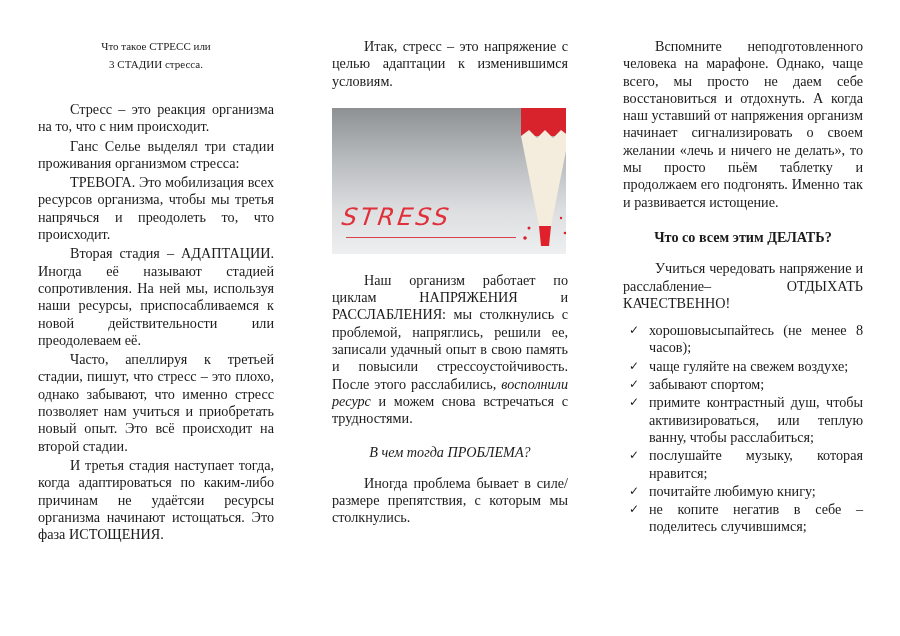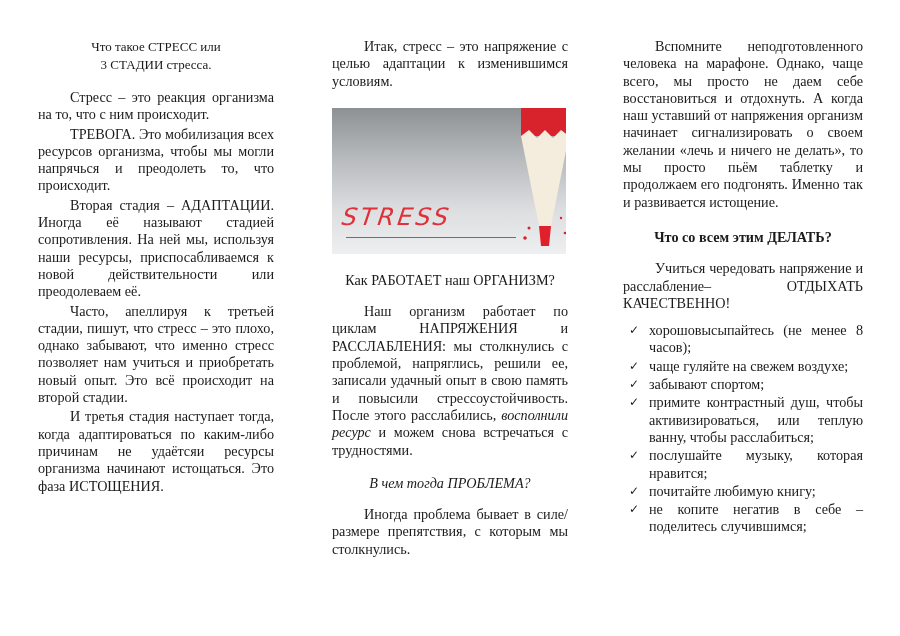--- a/index.html
+++ b/index.html
@@ -4,21 +4,21 @@
 <style>
   html, body { margin:0; padding:0; background:#ffffff; }
   body { width:900px; height:636px; position:relative; overflow:hidden;
     font-family:"Liberation Serif", "DejaVu Serif", serif; color:#1a1a1a; }
   .col { position:absolute; top:38px; font-size:14.2px; line-height:17.3px; }
   .col1 { left:38px; width:236px; }
   .col2 { left:332px; width:236px; }
   .col3 { left:623px; width:240px; }
   .p { text-align:justify; text-align-last:left; margin:0 0 2px 0; }
   .ind { text-indent:32px; }
-  .title { text-align:center; margin:0 0 16px 0; font-size:13px; line-height:17.5px; }
+  .title { text-align:center; margin:0 0 28px 0; font-size:11px; line-height:17.5px; }
   .heading { text-align:center; margin:16px 0 14px 0; }
   .gap { margin-bottom:16px; }
   .photo { width:234px; height:146px; margin:18px 0 18px 0; position:relative; overflow:hidden;
     background:linear-gradient(180deg,#8e9194 0%,#b8bbbe 35%,#dcdee0 70%,#eeeff0 100%); }
   .photo .word { position:absolute; left:10px; top:101px; font-family:"DejaVu Sans", sans-serif;
     font-size:24px; letter-spacing:3px; color:#e0303a; font-style:italic; transform:skewX(-8deg); }
   .photo .line { position:absolute; left:14px; top:129px; width:170px; height:1px; background:#d9424a; }
   .photo .pencil { position:absolute; left:189px; top:0; width:48px; height:146px; }
   .list { list-style:none; margin:10px 0 0 0; padding:0; }
   .list li { position:relative; padding-left:26px; text-align:justify; text-align-last:left; margin-bottom:1px; }
@@ -27,42 +27,42 @@
 </style>
 </head>
 <body>
 
 <div class="col col1">
   <div class="title">
     <div>Что такое СТРЕСС или</div>
     <div>3 СТАДИИ стресса.</div>
   </div>
   <p class="p ind">Стресс – это реакция организма на то, что с ним происходит.</p>
-  <p class="p ind">ТРЕВОГА. Это мобилизация всех ресурсов организма, чтобы мы могли напрячься и преодолеть то, что происходит.</p>
+  <p class="p ind">Ганс Селье выделял три стадии проживания организмом стресса:</p>
+  <p class="p ind">ТРЕВОГА. Это мобилизация всех ресурсов организма, чтобы мы третья напрячься и преодолеть то, что происходит.</p>
   <p class="p ind">Вторая стадия – АДАПТАЦИИ. Иногда её называют стадией сопротивления. На ней мы, используя наши ресурсы, приспосабливаемся к новой действительности или преодолеваем её.</p>
   <p class="p ind">Часто, апеллируя к третьей стадии, пишут, что стресс – это плохо, однако забывают, что именно стресс позволяет нам учиться и приобретать новый опыт. Это всё происходит на второй стадии.</p>
   <p class="p ind">И третья стадия наступает тогда, когда адаптироваться по каким-либо причинам не удаётсяи ресурсы организма начинают истощаться. Это фаза ИСТОЩЕНИЯ.</p>
 </div>
 
 <div class="col col2">
   <p class="p ind">Итак, стресс – это напряжение с целью адаптации к изменившимся условиям.</p>
   <div class="photo">
     <span class="word">STRESS</span>
     <div class="line"></div>
     <svg class="pencil" viewBox="0 0 48 146">
       <polygon points="0,0 48,0 48,28 0,28" fill="#d8222c"></polygon>
       <polygon points="0,28 8,22 16,30 24,22 32,30 40,22 48,28 30,118 18,118" fill="#f4ecdc"></polygon>
       <polygon points="18,118 30,118 28,138 20,138" fill="#e0202a"></polygon>
       <circle cx="8" cy="120" r="1.5" fill="#d8222c"></circle>
       <circle cx="40" cy="110" r="1.2" fill="#d8222c"></circle>
       <circle cx="4" cy="130" r="1.8" fill="#d8222c"></circle>
       <circle cx="44" cy="125" r="1.3" fill="#d8222c"></circle>
     </svg>
   </div>
-  <div class="heading">Как РАБОТАЕТ наш ОРГАНИЗМ?</div>
   <p class="p ind gap"><span>Наш организм работает по циклам НАПРЯЖЕНИЯ и РАССЛАБЛЕНИЯ: мы столкнулись с проблемой, напряглись, решили ее, записали удачный опыт в свою память и повысили стрессоустойчивость. После этого расслабились, </span><em>восполнили ресурс</em><span> и можем снова встречаться с трудностями.</span></p>
   <div class="heading" style="margin-top:4px;font-style:italic;">В чем тогда ПРОБЛЕМА?</div>
   <p class="p ind">Иногда проблема бывает в силе/размере препятствия, с которым мы столкнулись.</p>
 </div>
 
 <div class="col col3">
   <p class="p ind">Вспомните неподготовленного человека на марафоне. Однако, чаще всего, мы просто не даем себе восстановиться и отдохнуть. А когда наш уставший от напряжения организм начинает сигнализировать о своем желании «лечь и ничего не делать», то мы просто пьём таблетку и продолжаем его подгонять. Именно так и развивается истощение.</p>
   <div class="heading" style="margin-top:18px;font-weight:bold;">Что со всем этим ДЕЛАТЬ?</div>
   <p class="p ind">Учиться чередовать напряжение и расслабление– ОТДЫХАТЬ КАЧЕСТВЕННО!</p>
   <ul class="list">

